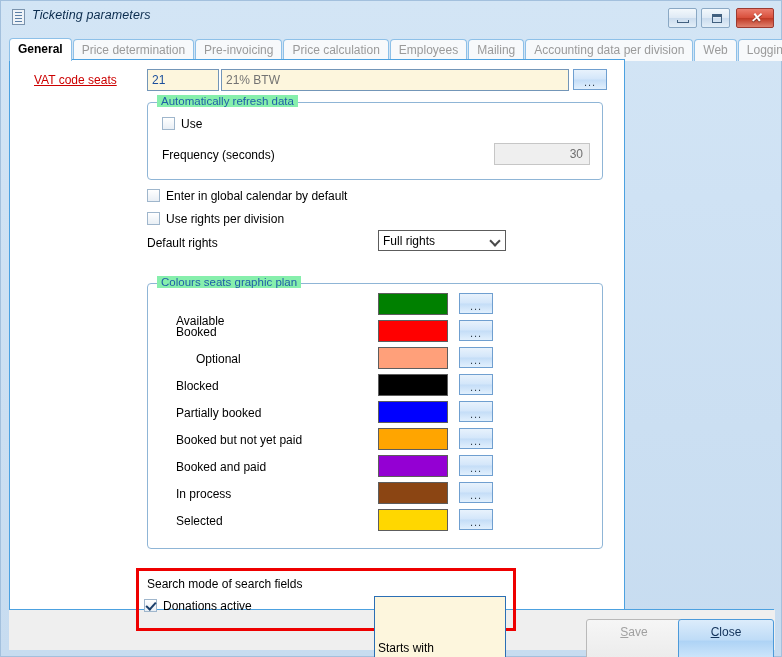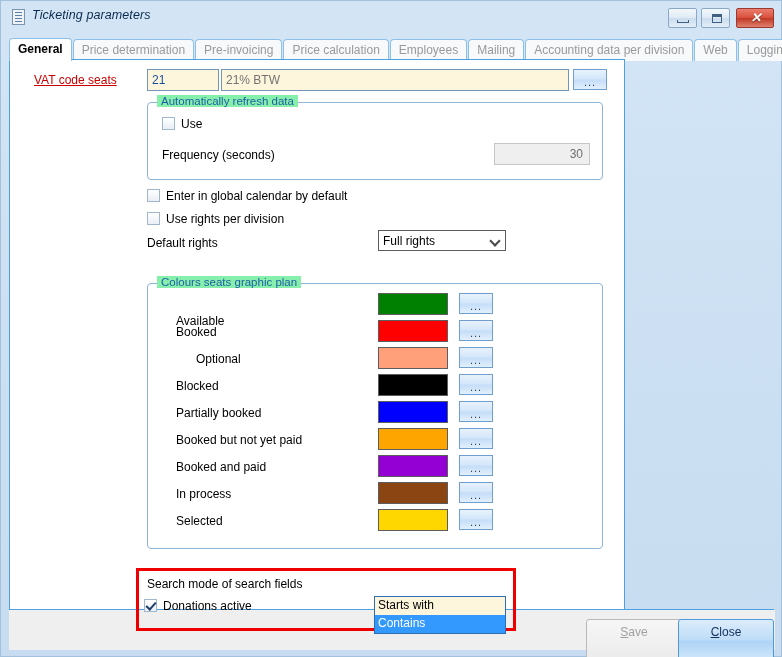--- a/index.html
+++ b/index.html
@@ -297,20 +297,21 @@
     border: 1px solid #2b6fb5;
     background: #fdf6dd;
     z-index: 6;
   }
   #search-list .opt {
     font-size: 12px;
     color: #000;
     padding: 1px 0 2px 3px;
     line-height: 15px;
     cursor: default;
+    margin-top: 43px;
   }
   #search-list .opt.sel {
     background: #3399ff;
     color: #ffffff;
   }
 
   .swatch {
     position: absolute;
     width: 70px; height: 22px;
     box-sizing: border-box;

